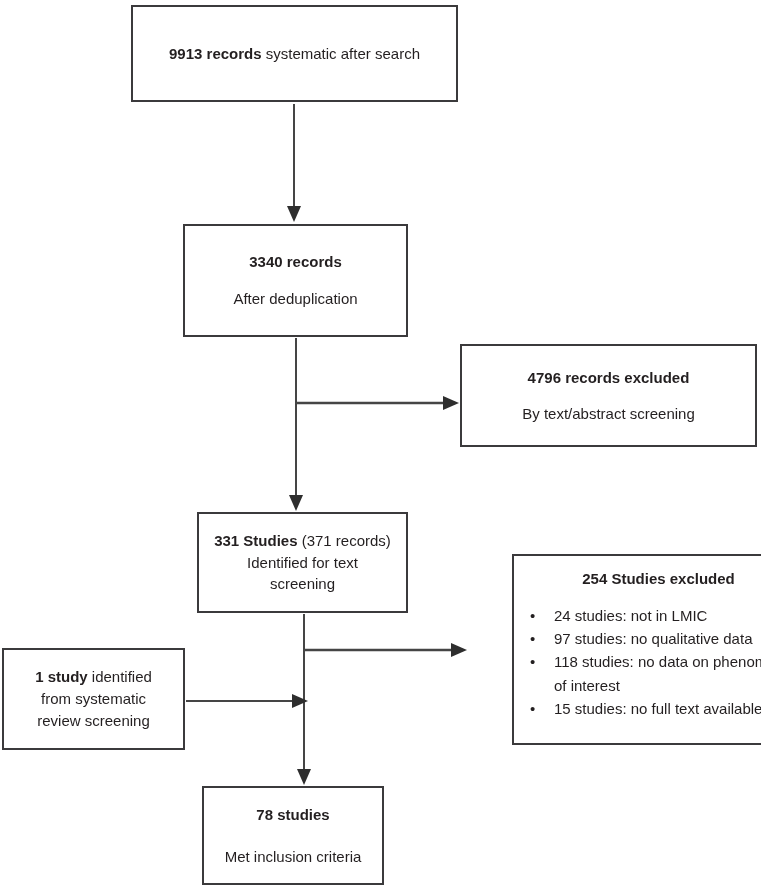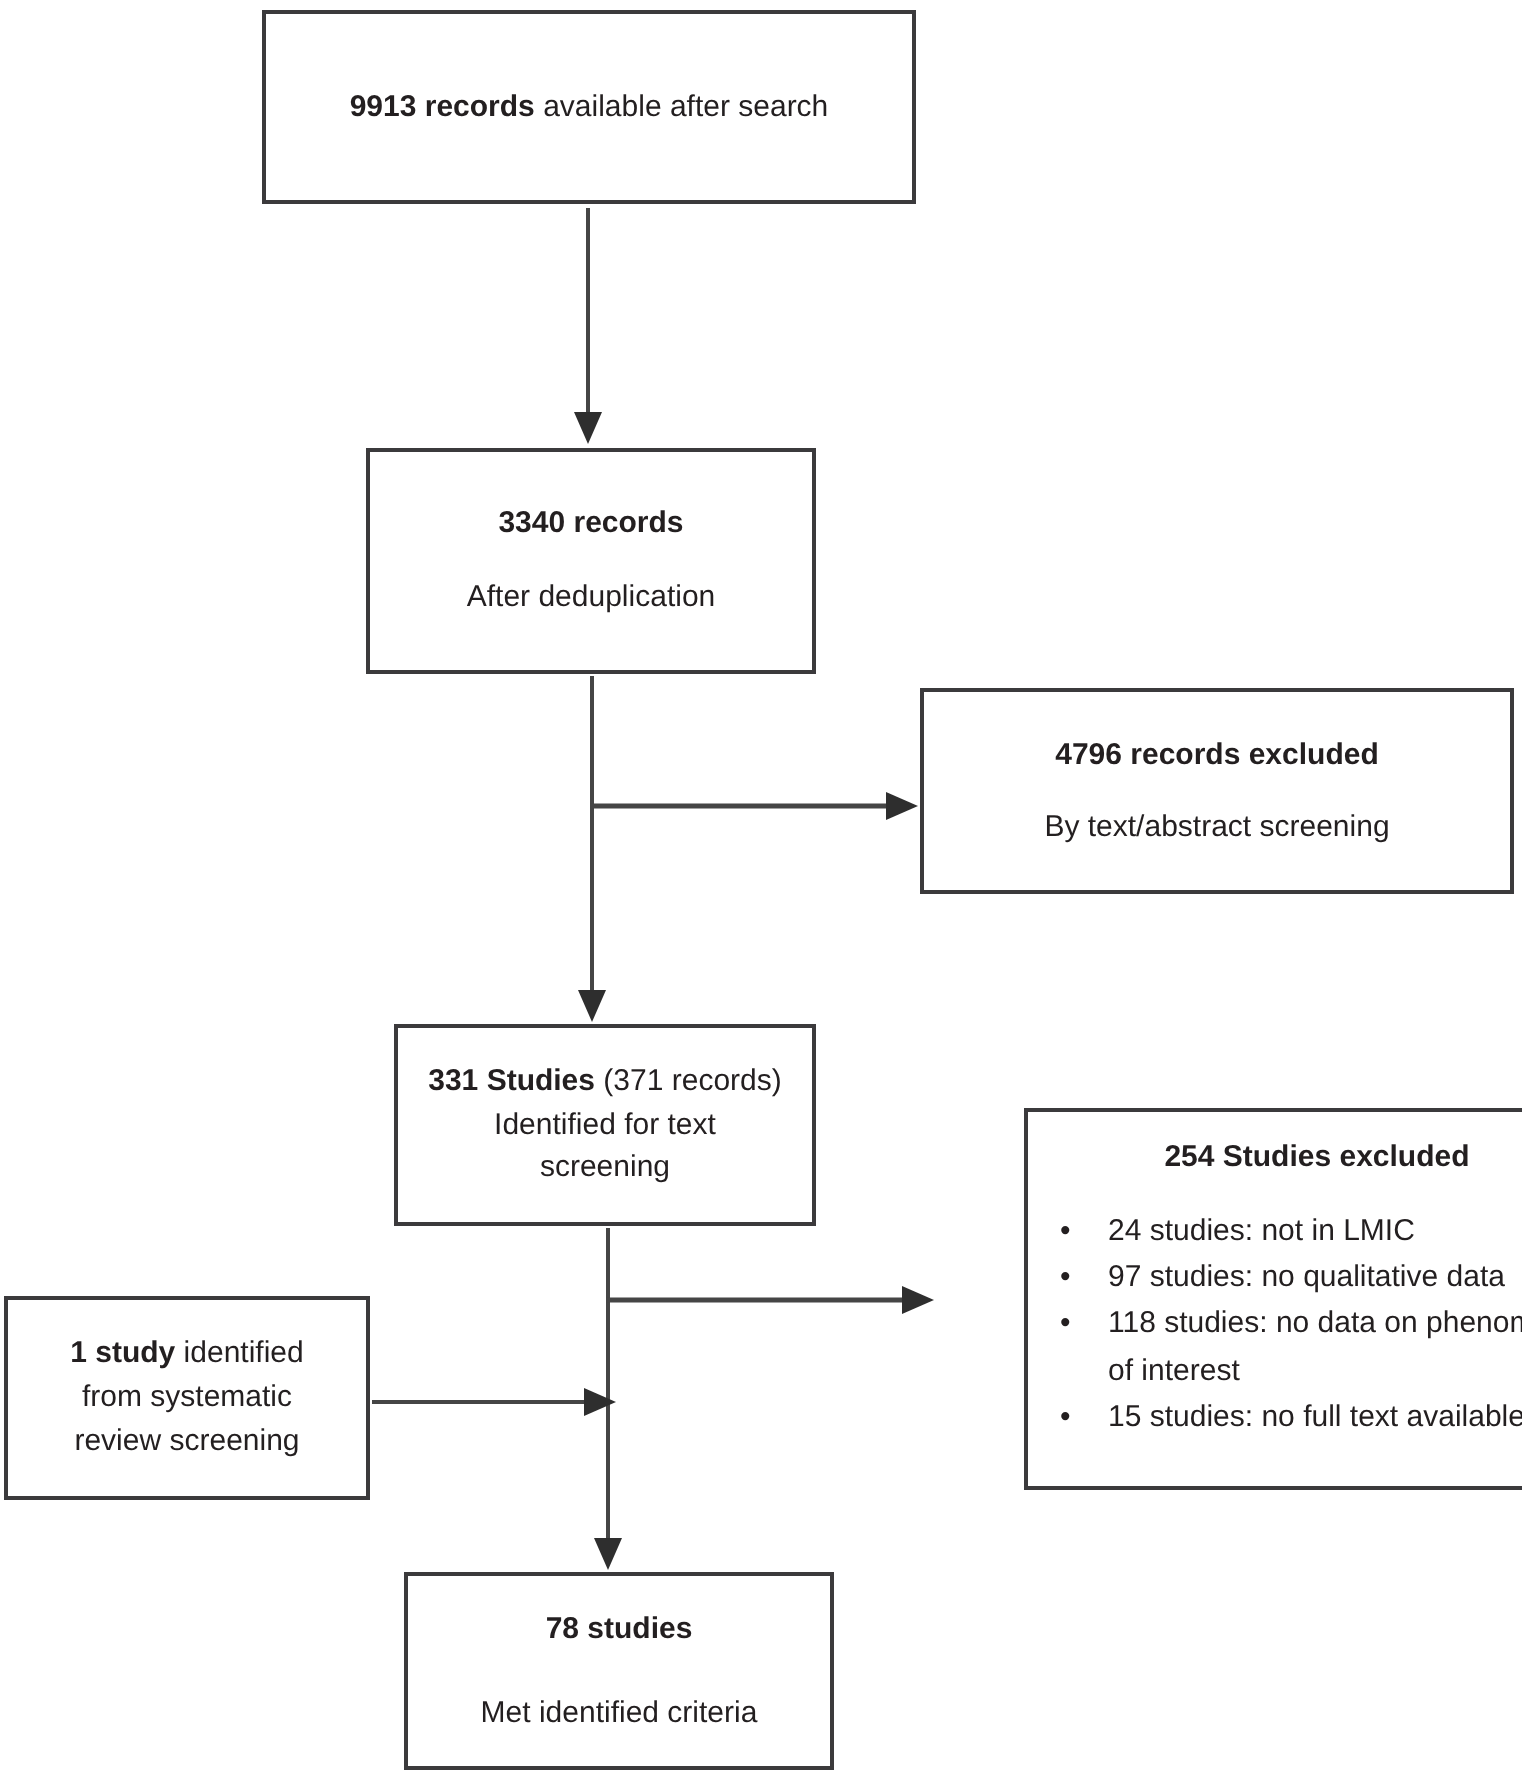--- a/index.html
+++ b/index.html
@@ -41,21 +41,21 @@
   .bold { font-weight: bold; }
 
   #box-records    { left: 131px; top: 5px;   width: 327px; height: 97px; }
   #box-dedup      { left: 183px; top: 224px; width: 225px; height: 113px; row-gap: 15px; }
   #box-excluded1  { left: 460px; top: 344px; width: 297px; height: 103px; row-gap: 14px; }
   #box-screening  { left: 197px; top: 512px; width: 211px; height: 101px; }
   #box-screening .wrap-line { max-width: 150px; }
   #box-excluded2  { left: 468px; top: 554px; width: 289px; height: 191px;
                     justify-content: flex-start; padding: 12px 6px 10px 10px; margin-left: 44px; }
   #box-systematic { left: 2px;   top: 648px; width: 183px; height: 102px; padding: 0 27px; }
-  #box-included   { left: 202px; top: 786px; width: 215px; height: 99px; row-gap: 16px; gap: 20px; }
+  #box-included   { left: 202px; top: 786px; width: 182px; height: 99px; row-gap: 16px; gap: 20px; }
 
   ul.bullets {
     list-style: none;
     margin: 14px 0 0 0;
     padding: 0 0 0 6px;
     width: 100%;
     box-sizing: border-box;
     text-align: left;
   }
   ul.bullets li {
@@ -102,21 +102,21 @@
       <polygon points="467,650 451,643 451,657" fill="#2e2e2e"></polygon>
     </g>
 
     <g>
       <line x1="186" y1="701" x2="294" y2="701" stroke="#454545" stroke-width="2"></line>
       <polygon points="308,701 292,694 292,708" fill="#2e2e2e"></polygon>
     </g>
   </svg>
 
   <div class="box" id="box-records">
-    <p><strong>9913 records</strong><span> available after search</span></p>
+    <p><strong>9913 records</strong><span> systematic after search</span></p>
   </div>
 
   <div class="box" id="box-dedup">
     <p class="bold">3340 records</p>
     <p>After deduplication</p>
   </div>
 
   <div class="box" id="box-excluded1">
     <p class="bold">4796 records excluded</p>
     <p>By text/abstract screening</p>
@@ -148,16 +148,16 @@
       </li>
     </ul>
   </div>
 
   <div class="box" id="box-systematic">
     <p><strong>1 study</strong><span> identified from systematic review screening</span></p>
   </div>
 
   <div class="box" id="box-included">
     <p class="bold">78 studies</p>
-    <p>Met identified criteria</p>
+    <p>Met inclusion criteria</p>
   </div>
 
 </div>
 
 </body></html>

